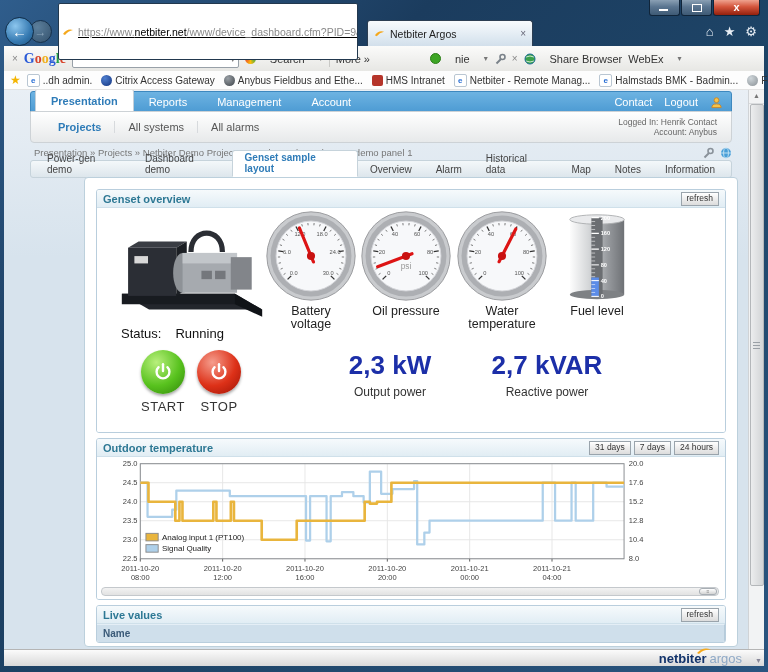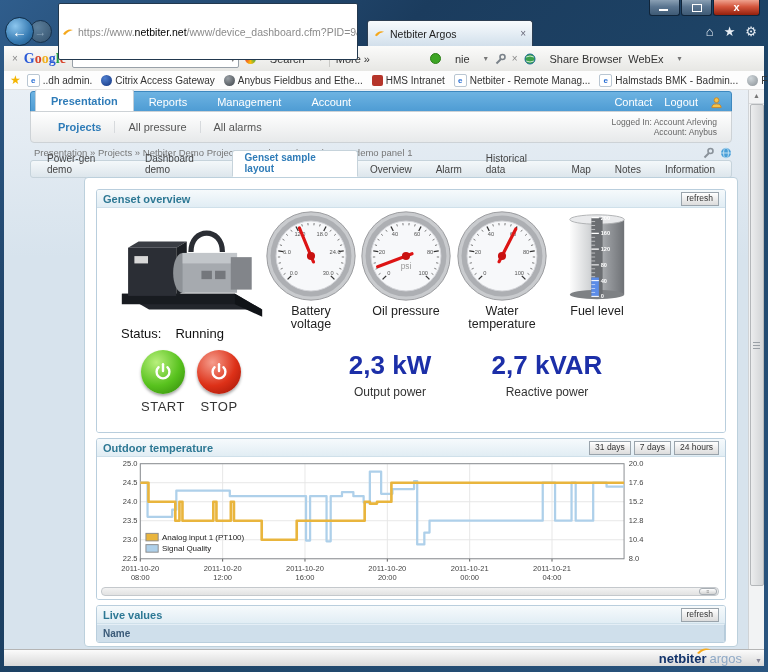--- a/index.html
+++ b/index.html
@@ -13,21 +13,21 @@
   .wbtn .g-min{position:absolute;left:9px;bottom:4px;width:9px;height:2px;background:#fff;}
   .wbtn .g-max{position:absolute;left:10px;top:4px;width:8px;height:6px;border:1.5px solid #fff;}
   .wbtn .g-close{color:#fff;font-size:11px;font-weight:bold;text-align:center;line-height:14px;display:block;}
   .chrome{position:absolute;top:17px;left:5px;right:5px;height:29px;display:flex;align-items:center;z-index:5;}
   .navbtn{border-radius:50%;display:flex;align-items:center;justify-content:center;color:#fff;}
   .back{width:27px;height:27px;background:radial-gradient(circle at 35% 30%,#8cc6ee,#3579b1 60%,#1c527f);
         border:1px solid #0f2c47;font-size:15px;font-weight:bold;z-index:2;}
   .fwd{width:21px;height:21px;background:radial-gradient(circle at 35% 30%,#5c7f9c,#33516c);border:1px solid #16304a;
        color:#8ba4ba;font-size:12px;margin-left:-5px;}
   .addr{height:23px;width:292px;margin-left:6px;background:#fff;border:1px solid #22384e;border-radius:2px;
-        display:flex;align-items:center;padding:16px 3px;font-size:10.5px;white-space:nowrap;overflow:hidden;}
+        display:flex;align-items:center;padding:16px 3px;font-size:10.5px;white-space:nowrap;overflow:hidden;text-decoration:underline;}
   .addr .u-pre,.addr .u-path{color:#8a8a8a;}
   .addr .u-dom{color:#000;}
   .caret{font-size:8px;color:#777;}
   .iegtab{align-self:flex-end;height:25px;width:152px;margin-left:9px;display:flex;align-items:center;gap:5px;
         background:linear-gradient(180deg,#f8fbfd,#dde8f1 70%,#d2dfeb);border:1px solid #2c3e52;border-bottom:none;
         border-radius:3px 3px 0 0;padding:0 6px;font-size:10.5px;color:#222;}
   .iegtab .tab-close{margin-left:auto;color:#667;font-size:10px;}
   .chrome-icons{margin-left:auto;display:flex;gap:10px;color:#e8eef5;font-size:13px;padding-right:6px;}
   
   .gbar{position:absolute;top:46px;left:4px;right:4px;height:25px;background:linear-gradient(180deg,#fbfbfa,#e7e7e4);
@@ -248,24 +248,24 @@
       <span>Logout</span>
       <svg width="13" height="13" viewBox="0 0 14 14">
           <circle cx="7" cy="4.5" r="2.6" fill="#f6c44a" stroke="#c8862a"></circle>
           <path d="M2 12.5 Q2 8.5 7 8.5 Q12 8.5 12 12.5 Z" fill="#f6c44a" stroke="#c8862a"></path>
         </svg>
     </span>
   </div>
 
   <div class="subnav">
     <span class="sn-item first">Projects</span>
-    <span class="sn-item">All pressure</span>
+    <span class="sn-item">All systems</span>
     <span class="sn-item last">All alarms</span>
     <span class="sn-right">
-      <div>Logged In: Account Arleving</div>
+      <div>Logged In: Henrik Contact</div>
       <div>Account: Anybus</div>
     </span>
   </div>
 
   <div class="crumb">
     <span>Presentation » Projects » Netbiter Demo Project » Sweden Halmstad TeSys demo panel 1</span>
     <span class="crumb-icons">
       <svg width="12" height="12" viewBox="0 0 12 12">
           <line x1="2.5" y1="10.5" x2="7" y2="6" stroke="#8a929a" stroke-width="2"></line>
           <circle cx="8.5" cy="4" r="2.5" fill="none" stroke="#8a929a" stroke-width="1.6"></circle>

